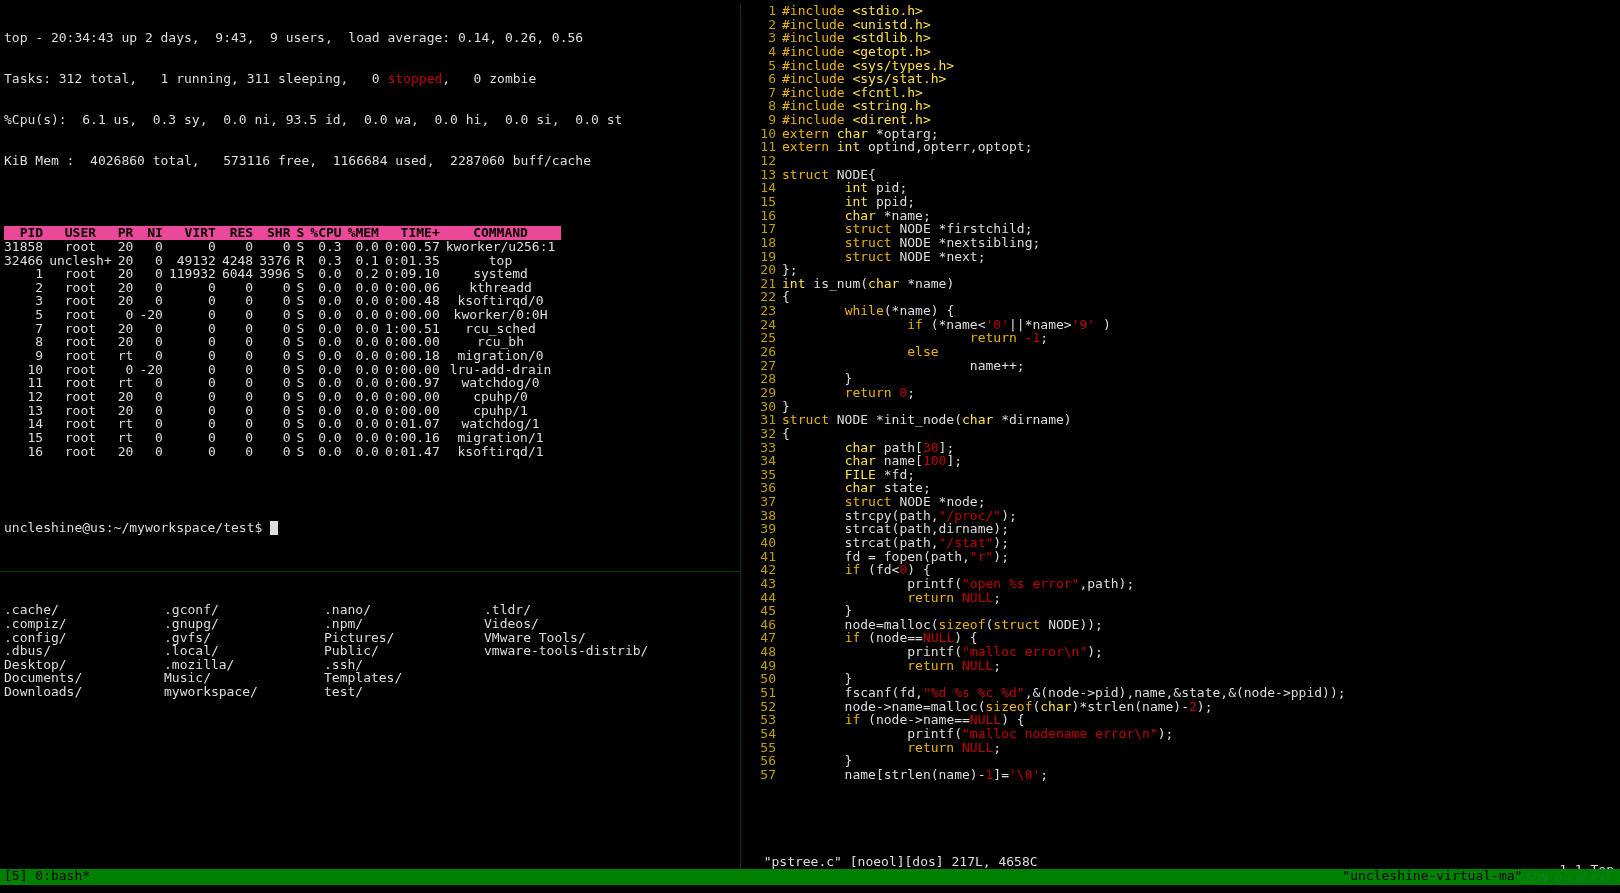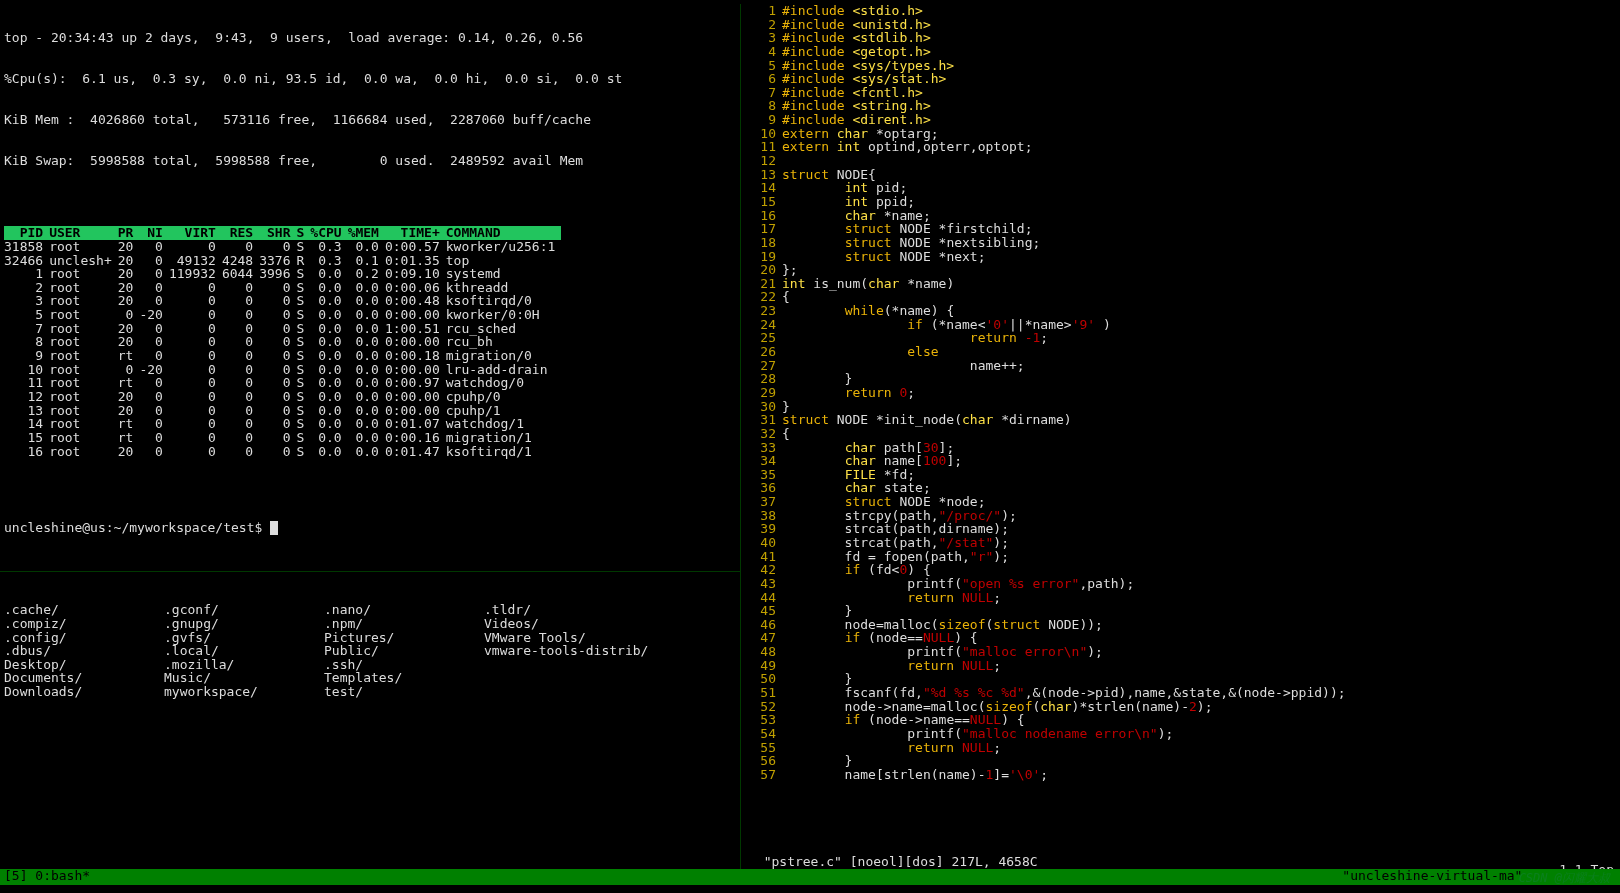--- a/index.html
+++ b/index.html
@@ -10,40 +10,40 @@
   .statusbar{position:absolute;left:0;bottom:8px;width:1620px;height:16px;background:#008000;color:#000;white-space:pre;padding-left:4px}
   .watermark{position:absolute;right:10px;bottom:8px;color:#15803d;font-size:12px;opacity:.5;font-style:italic}
   .gutter{color:#c0a000;display:inline-block;width:28px;text-align:right;margin-right:6px}
   .kw{color:#eab308}
   .ty{color:#fde047}
   .str{color:#c00000}
   .num{color:#c00000}
   .red{color:#c00000}
   table.top{border-collapse:collapse;font-family:inherit;font-size:inherit}
   table.top th,table.top td{padding:0 6px 0 0;white-space:pre;text-align:right}
-  table.top th.l,table.top td.l{text-align:left}
-  table.top thead th{background:#22c55e;color:#000}
+  table.top th.l,table.top td.l{text-align:center}
+  table.top thead th{background:#ec4899;color:#000}
   .cursor{display:inline-block;width:8px;height:14px;background:#ddd;vertical-align:text-bottom}
   .dircol{display:inline-block;min-width:160px}
   .vsplit{position:absolute;left:740px;top:4px;bottom:24px;width:1px;background:#003800}
   .hsplit{position:absolute;left:0;top:571px;width:740px;height:1px;background:#003800}
   .vimstatus{position:absolute;left:748px;bottom:24px;right:4px;white-space:pre;color:#ddd}
   .right-status{position:absolute;right:6px;bottom:16px;color:#ddd}
 </style>
 </head>
 <body>
 
 <div class="vsplit"></div>
 <div class="hsplit"></div>
 
 <div class="pane left-top">
   <div>top - 20:34:43 up 2 days,  9:43,  9 users,  load average: 0.14, 0.26, 0.56</div>
+  <div><span>Tasks: 312 total,   1 running, 311 sleeping,   0 </span><span class="red">stopped</span><span>,   0 zombie</span></div>
   <div>%Cpu(s):  6.1 us,  0.3 sy,  0.0 ni, 93.5 id,  0.0 wa,  0.0 hi,  0.0 si,  0.0 st</div>
   <div>KiB Mem :  4026860 total,   573116 free,  1166684 used,  2287060 buff/cache</div>
-  <div>KiB Swap:  5998588 total,  5998588 free,        0 used.  2489592 avail Mem</div>
   <div style="height:4px"></div>
   <table class="top">
     <thead><tr id="top-hdr"><th>PID</th><th class="l">USER</th><th>PR</th><th>NI</th><th>VIRT</th><th>RES</th><th>SHR</th><th>S</th><th>%CPU</th><th>%MEM</th><th>TIME+</th><th class="l">COMMAND</th></tr></thead>
     <tbody id="top-body"><tr><td>31858</td><td class="l">root</td><td>20</td><td>0</td><td>0</td><td>0</td><td>0</td><td>S</td><td>0.3</td><td>0.0</td><td>0:00.57</td><td class="l">kworker/u256:1</td></tr><tr><td>32466</td><td class="l">unclesh+</td><td>20</td><td>0</td><td>49132</td><td>4248</td><td>3376</td><td>R</td><td>0.3</td><td>0.1</td><td>0:01.35</td><td class="l">top</td></tr><tr><td>1</td><td class="l">root</td><td>20</td><td>0</td><td>119932</td><td>6044</td><td>3996</td><td>S</td><td>0.0</td><td>0.2</td><td>0:09.10</td><td class="l">systemd</td></tr><tr><td>2</td><td class="l">root</td><td>20</td><td>0</td><td>0</td><td>0</td><td>0</td><td>S</td><td>0.0</td><td>0.0</td><td>0:00.06</td><td class="l">kthreadd</td></tr><tr><td>3</td><td class="l">root</td><td>20</td><td>0</td><td>0</td><td>0</td><td>0</td><td>S</td><td>0.0</td><td>0.0</td><td>0:00.48</td><td class="l">ksoftirqd/0</td></tr><tr><td>5</td><td class="l">root</td><td>0</td><td>-20</td><td>0</td><td>0</td><td>0</td><td>S</td><td>0.0</td><td>0.0</td><td>0:00.00</td><td class="l">kworker/0:0H</td></tr><tr><td>7</td><td class="l">root</td><td>20</td><td>0</td><td>0</td><td>0</td><td>0</td><td>S</td><td>0.0</td><td>0.0</td><td>1:00.51</td><td class="l">rcu_sched</td></tr><tr><td>8</td><td class="l">root</td><td>20</td><td>0</td><td>0</td><td>0</td><td>0</td><td>S</td><td>0.0</td><td>0.0</td><td>0:00.00</td><td class="l">rcu_bh</td></tr><tr><td>9</td><td class="l">root</td><td>rt</td><td>0</td><td>0</td><td>0</td><td>0</td><td>S</td><td>0.0</td><td>0.0</td><td>0:00.18</td><td class="l">migration/0</td></tr><tr><td>10</td><td class="l">root</td><td>0</td><td>-20</td><td>0</td><td>0</td><td>0</td><td>S</td><td>0.0</td><td>0.0</td><td>0:00.00</td><td class="l">lru-add-drain</td></tr><tr><td>11</td><td class="l">root</td><td>rt</td><td>0</td><td>0</td><td>0</td><td>0</td><td>S</td><td>0.0</td><td>0.0</td><td>0:00.97</td><td class="l">watchdog/0</td></tr><tr><td>12</td><td class="l">root</td><td>20</td><td>0</td><td>0</td><td>0</td><td>0</td><td>S</td><td>0.0</td><td>0.0</td><td>0:00.00</td><td class="l">cpuhp/0</td></tr><tr><td>13</td><td class="l">root</td><td>20</td><td>0</td><td>0</td><td>0</td><td>0</td><td>S</td><td>0.0</td><td>0.0</td><td>0:00.00</td><td class="l">cpuhp/1</td></tr><tr><td>14</td><td class="l">root</td><td>rt</td><td>0</td><td>0</td><td>0</td><td>0</td><td>S</td><td>0.0</td><td>0.0</td><td>0:01.07</td><td class="l">watchdog/1</td></tr><tr><td>15</td><td class="l">root</td><td>rt</td><td>0</td><td>0</td><td>0</td><td>0</td><td>S</td><td>0.0</td><td>0.0</td><td>0:00.16</td><td class="l">migration/1</td></tr><tr><td>16</td><td class="l">root</td><td>20</td><td>0</td><td>0</td><td>0</td><td>0</td><td>S</td><td>0.0</td><td>0.0</td><td>0:01.47</td><td class="l">ksoftirqd/1</td></tr></tbody>
   </table>
   <div style="height:8px"></div>
   <div><span class="">uncleshine@us:~/myworkspace/test$ </span><span class="cursor"></span></div>
 </div>
 
 <div class="pane left-bot">

